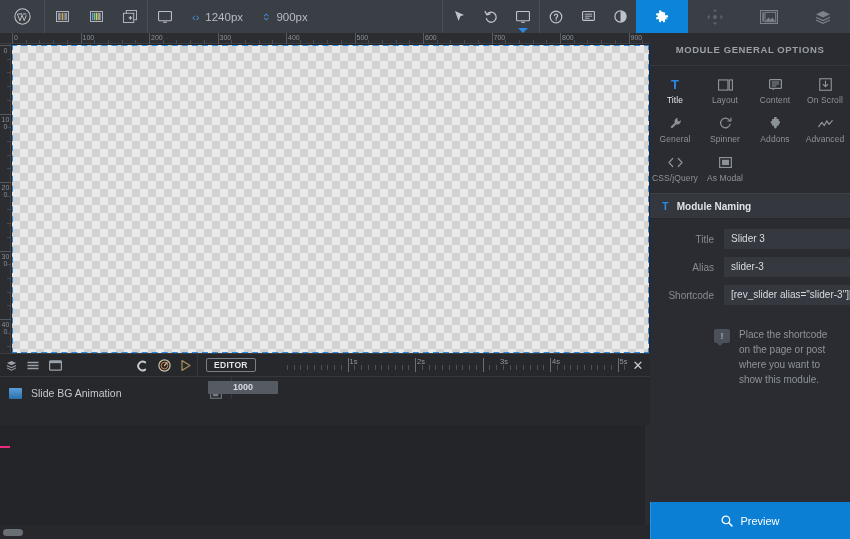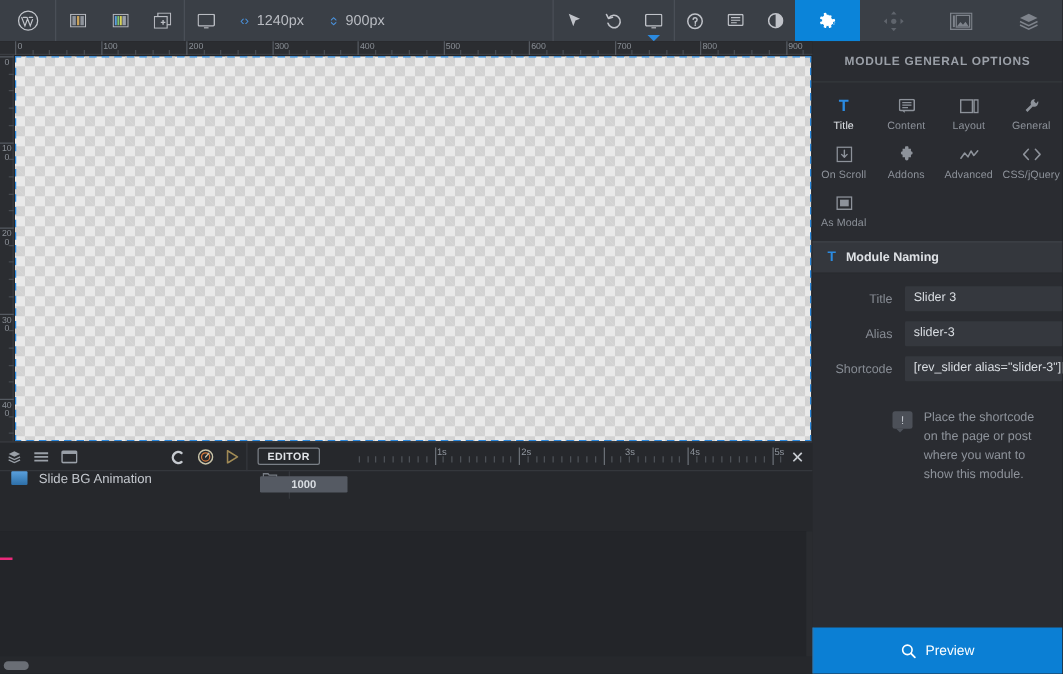--- a/index.html
+++ b/index.html
@@ -109,21 +109,21 @@
   .tl-ruler .tick { position: absolute; top: 4px; width: 1px; height: 14px; background: #6a6f76; }
   .tl-ruler .tick.minor { top: 11px; height: 5px; background: #4d5157; }
   .tl-ruler .lbl { position: absolute; top: 3px; font-size: 7.5px; color: #9298a0; padding-left: 2px; }
   .tl-close {
     position: absolute; right: 4px; top: 3px; width: 16px; height: 16px;
     display: flex; align-items: center; justify-content: center; color: #c8ccd2; font-size: 13px;
   }
   .tl-row { position: absolute; left: 0; top: 23px; width: 650px; height: 22px; }
   .tl-row-left {
     position: absolute; left: 0; top: 0; width: 232px; height: 22px;
-    display: flex; align-items: flex-start; border-right: 1px solid #34373c;
+    display: flex; align-items: flex-end; border-right: 1px solid #34373c;
   }
   .layer-thumb {
     width: 13px; height: 11px; margin-left: 9px; border-radius: 1px;
     background: linear-gradient(#5aa0dd, #2d6fa8); flex: none;
   }
   .layer-name { margin-left: 9px; font-size: 10.5px; color: #c4c8ce; }
   .layer-folder { margin-left: auto; margin-right: 9px; color: #777c84; font-size: 11px; }
   .tl-row-right { position: absolute; left: 198px; top: 0; right: 0; height: 22px; }
   .tl-bar {
     position: absolute; left: 10px; top: 4px; width: 70px; height: 13px;
@@ -560,53 +560,62 @@
 
     <div class="tabs" id="tabsGrid">
         <div class="tab active">
           <div class="t-ic">
             <span style="font-weight:bold;font-size:13px">T</span>
           </div>
           <div class="t-lb">Title</div>
         </div>
         <div class="tab">
           <div class="t-ic">
+            <svg width="15" height="12" viewBox="0 0 16 12">
+              <rect x="0.6" y="0.6" width="10" height="10.8" fill="none" stroke="currentColor" stroke-width="1.2"></rect>
+              <rect x="12" y="0.6" width="3.4" height="10.8" fill="none" stroke="currentColor" stroke-width="1.2"></rect>
+            </svg>
+          </div>
+          <div class="t-lb">Layout</div>
+        </div>
+        <div class="tab">
+          <div class="t-ic">
             <svg width="13" height="12" viewBox="0 0 14 13">
               <rect x="0.6" y="0.6" width="12.8" height="9.6" rx="1" fill="none" stroke="currentColor" stroke-width="1.3"></rect>
               <path d="M3 3.3h8M3 5.5h8M3 7.7h5" stroke="currentColor" stroke-width="1.1"></path>
               <path d="M3 10.2l2 2.2.3-2.2z" fill="currentColor"></path>
             </svg>
           </div>
           <div class="t-lb">Content</div>
         </div>
         <div class="tab">
           <div class="t-ic">
-            <svg width="15" height="12" viewBox="0 0 16 12">
-              <rect x="0.6" y="0.6" width="10" height="10.8" fill="none" stroke="currentColor" stroke-width="1.2"></rect>
-              <rect x="12" y="0.6" width="3.4" height="10.8" fill="none" stroke="currentColor" stroke-width="1.2"></rect>
-            </svg>
-          </div>
-          <div class="t-lb">Layout</div>
-        </div>
-        <div class="tab">
-          <div class="t-ic">
-            <svg width="13" height="13" viewBox="0 0 14 14">
-              <path d="M9.6 1.2a3.6 3.6 0 0 0-3.4 5l-4.6 4.6 1.6 1.6 4.6-4.6a3.6 3.6 0 0 0 4.6-4.7L10.7 5.1 8.9 3.3z" fill="currentColor"></path>
-            </svg>
-          </div>
-          <div class="t-lb">General</div>
-        </div>
-        <div class="tab">
-          <div class="t-ic">
             <svg width="13" height="13" viewBox="0 0 14 14">
               <rect x="0.8" y="0.8" width="12.4" height="12.4" fill="none" stroke="currentColor" stroke-width="1.2"></rect>
               <path d="M7 3.3v6M4.6 7l2.4 2.4L9.4 7" fill="none" stroke="currentColor" stroke-width="1.2" stroke-linecap="round" stroke-linejoin="round"></path>
             </svg>
           </div>
           <div class="t-lb">On Scroll</div>
+        </div>
+        <div class="tab">
+          <div class="t-ic">
+            <svg width="13" height="13" viewBox="0 0 14 14">
+              <path d="M9.6 1.2a3.6 3.6 0 0 0-3.4 5l-4.6 4.6 1.6 1.6 4.6-4.6a3.6 3.6 0 0 0 4.6-4.7L10.7 5.1 8.9 3.3z" fill="currentColor"></path>
+            </svg>
+          </div>
+          <div class="t-lb">General</div>
+        </div>
+        <div class="tab">
+          <div class="t-ic">
+            <svg width="13" height="13" viewBox="0 0 14 14">
+              <path d="M11.2 3.5A5.2 5.2 0 1 0 12 7.6" fill="none" stroke="currentColor" stroke-width="1.3" stroke-linecap="round"></path>
+              <path d="M12.8 1.2v3.1h-3.1" fill="none" stroke="currentColor" stroke-width="1.3" stroke-linecap="round" stroke-linejoin="round"></path>
+            </svg>
+          </div>
+          <div class="t-lb">Spinner</div>
         </div>
         <div class="tab">
           <div class="t-ic">
             <svg width="13" height="13" viewBox="0 0 14 14">
               <path d="M5.4 1.1a1.5 1.5 0 0 1 3 0v1h2.1v2.2a1.5 1.5 0 0 1 0 3v2.2H8.4v1.3a1.5 1.5 0 0 1-3 0V9.5H3.3V7.3a1.5 1.5 0 0 1 0-3V2.1h2.1z" fill="currentColor"></path>
             </svg>
           </div>
           <div class="t-lb">Addons</div>
         </div>
         <div class="tab">

